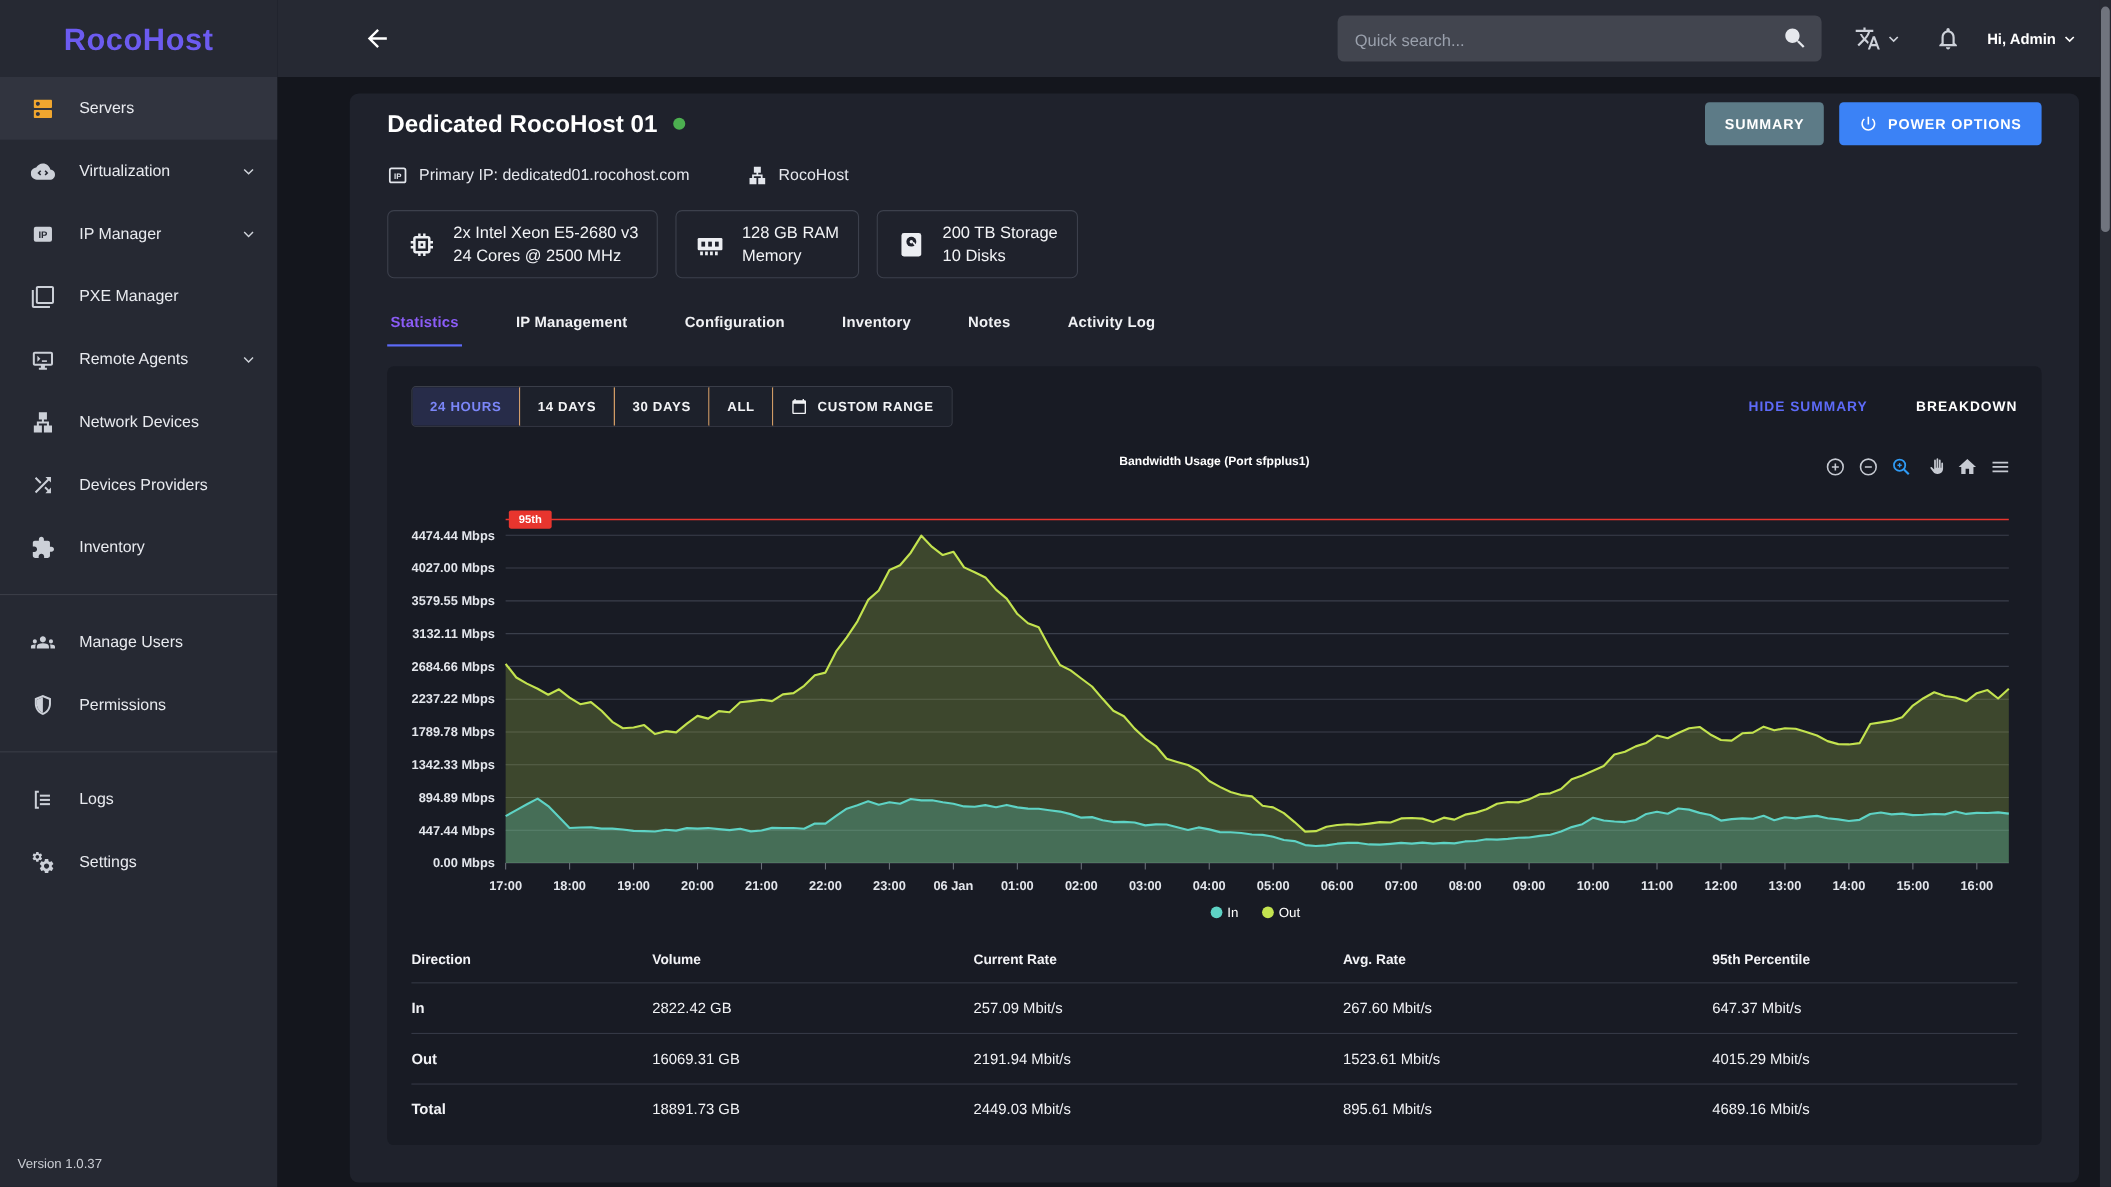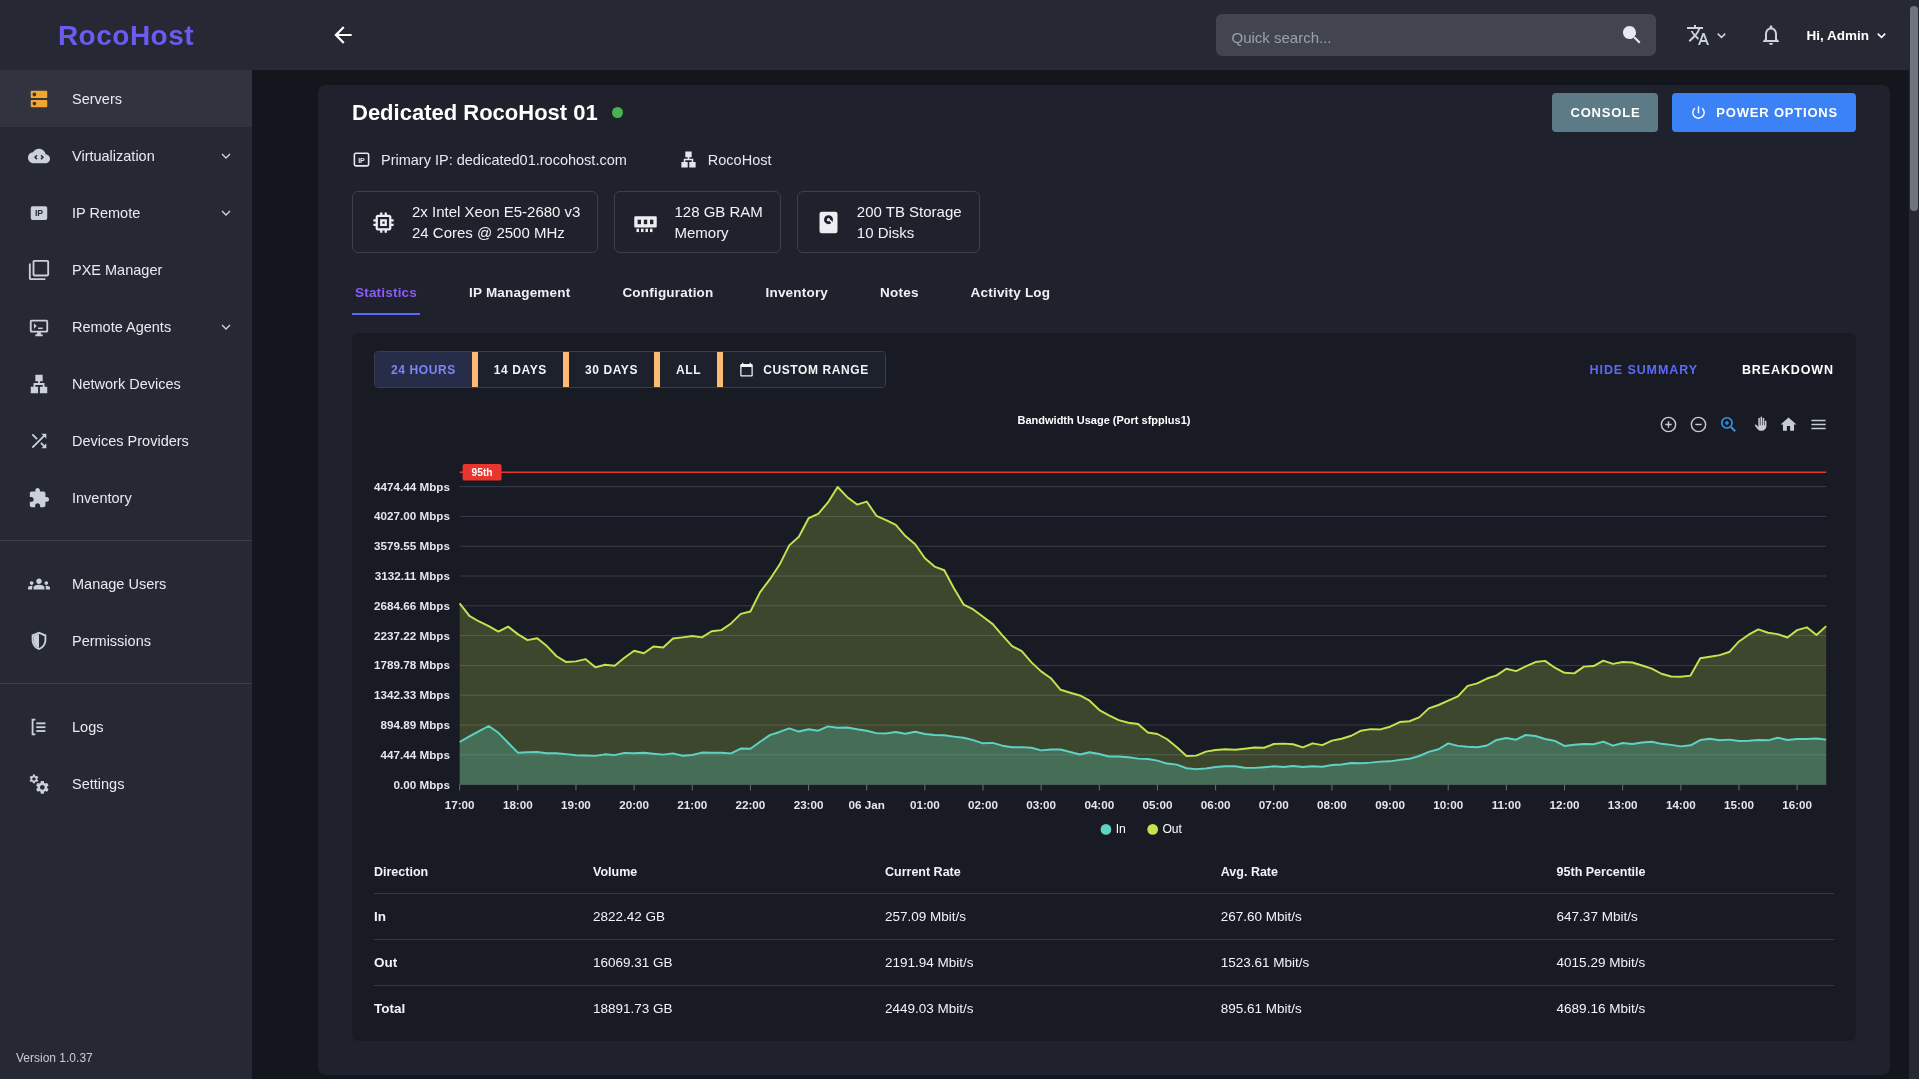--- a/index.html
+++ b/index.html
@@ -55,21 +55,21 @@
   .spec-ic{width:27px;height:27px;color:#eceef2;display:flex;flex-shrink:0;}
   .spec-ic svg{width:27px;height:27px;}
   .spec-lines{font-size:15px;line-height:21px;color:#f2f3f6;}
   .tabs{display:flex;gap:46px;margin-top:32px;}
   .tab{font-size:13.5px;font-weight:700;color:#f0f1f4;padding:0 3px 13px;cursor:pointer;letter-spacing:.2px;border-bottom:2px solid transparent;}
   .tab.active{color:#8b5cf6;border-bottom-color:#5d6af8;text-align:center;}
   
   .panel{background:#181b24;border-radius:6px;margin-top:18px;padding:18px 22px 10px;}
   .controls{display:flex;align-items:center;}
   .range-group{display:inline-flex;border:1px solid #3a3e49;border-radius:4px;overflow:hidden;}
-  .range-btn{padding:10px 16px;font-size:12px;font-weight:700;letter-spacing:.6px;color:#f2f3f6;background:#1d212b;border-right:6px solid #fdba74;display:flex;align-items:center;gap:9px;cursor:pointer;white-space:nowrap;}
+  .range-btn{padding:10px 16px;font-size:12px;font-weight:700;letter-spacing:.6px;color:#f2f3f6;background:#1d212b;border-right:1px solid #fdba74;display:flex;align-items:center;gap:9px;cursor:pointer;white-space:nowrap;}
   .range-btn:last-child{border-right:none;}
   .range-btn.active{background:#272c49;color:#7b86f8;}
   .cal-ic{width:15px;height:15px;display:flex;}
   .cal-ic svg{width:15px;height:15px;}
   .controls-right{margin-left:auto;display:flex;gap:44px;align-items:center;}
   .link{font-size:12.5px;font-weight:700;letter-spacing:.9px;cursor:pointer;}
   .link-blue{color:#5d6af8;}
   .chart-head{position:relative;margin-top:26px;height:26px;}
   .chart-title{position:absolute;left:0;right:0;text-align:center;font-size:11px;font-weight:700;}
   .chart-tools{position:absolute;right:6px;top:1px;display:flex;gap:11px;align-items:center;}
@@ -117,21 +117,21 @@
               <path d="M6 9l6 6 6-6" fill="none" stroke="currentColor" stroke-width="2"></path>
             </svg></span>
       </li>
       <li class="nav-item">
         <span class="ic">
             <svg viewBox="0 0 24 24" fill="currentColor">
               <rect x="3" y="4.5" width="18" height="15" rx="2"></rect>
               <text x="12" y="15.8" text-anchor="middle" font-size="9.5" font-weight="bold" fill="#262933" font-family="Liberation Sans, sans-serif">IP</text>
             </svg>
           </span>
-        <span class="nav-label">IP Remote</span>
+        <span class="nav-label">IP Manager</span>
         <span class="chev"><svg viewBox="0 0 24 24">
               <path d="M6 9l6 6 6-6" fill="none" stroke="currentColor" stroke-width="2"></path>
             </svg></span>
       </li>
       <li class="nav-item">
         <span class="ic">
             <svg viewBox="0 0 24 24" fill="currentColor">
               <path d="M3 5H1v16c0 1.1.9 2 2 2h16v-2H3V5zm18-4H7c-1.1 0-2 .9-2 2v14c0 1.1.9 2 2 2h14c1.1 0 2-.9 2-2V3c0-1.1-.9-2-2-2zm0 16H7V3h14v14z"></path>
             </svg>
           </span>
@@ -258,21 +258,21 @@
     </header>
 
     <div class="content">
       <div class="card">
 
         <div class="card-head">
           <h1 class="page-title">Dedicated RocoHost 01</h1>
           <span class="status-dot"></span>
           <div class="actions">
             <button class="btn btn-console">
-                <span>CONSOLE</span>
+                <span>SUMMARY</span>
               </button>
             <button class="btn btn-power">
               <span class="bic">
                   <svg viewBox="0 0 24 24" fill="currentColor">
                     <path d="M13 3h-2v10h2V3zm4.83 2.17l-1.42 1.42C17.99 7.86 19 9.81 19 12c0 3.87-3.13 7-7 7s-7-3.13-7-7c0-2.19 1.01-4.14 2.58-5.42L6.17 5.17C4.23 6.82 3 9.26 3 12c0 4.97 4.03 9 9 9s9-4.03 9-9c0-2.74-1.23-5.18-3.17-6.83z"></path>
                   </svg>
                 </span>
               <span>POWER OPTIONS</span>
             </button>
           </div>

